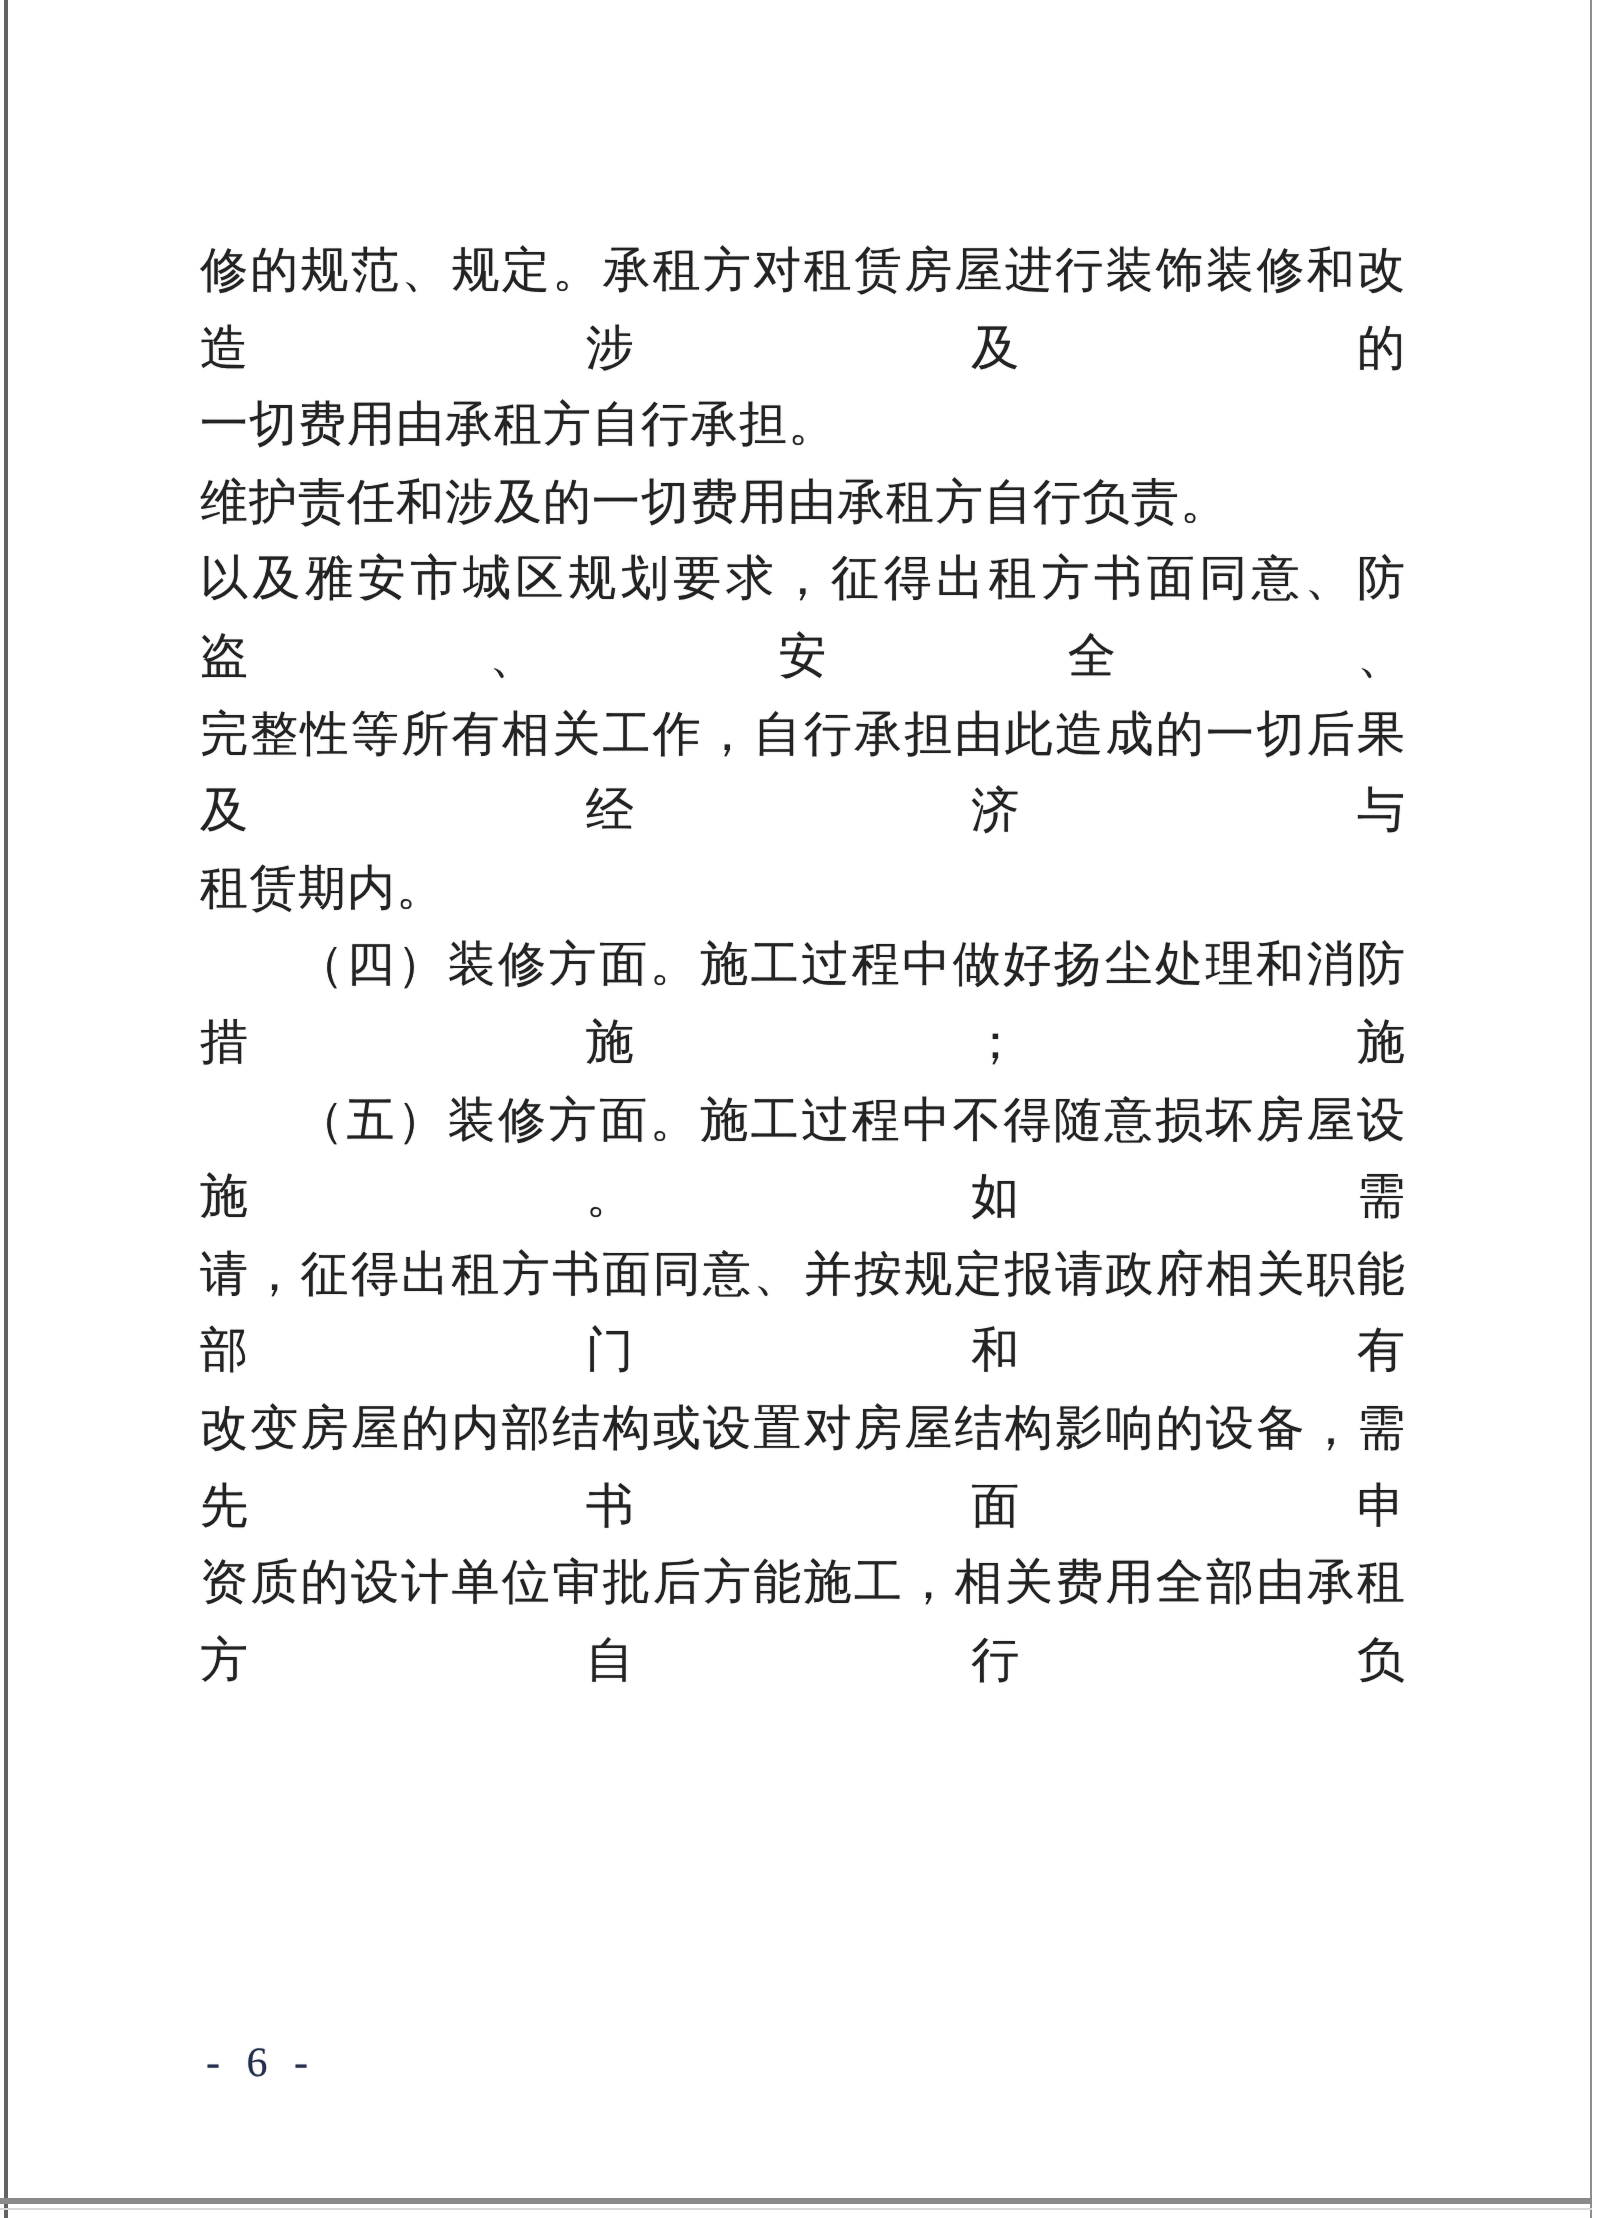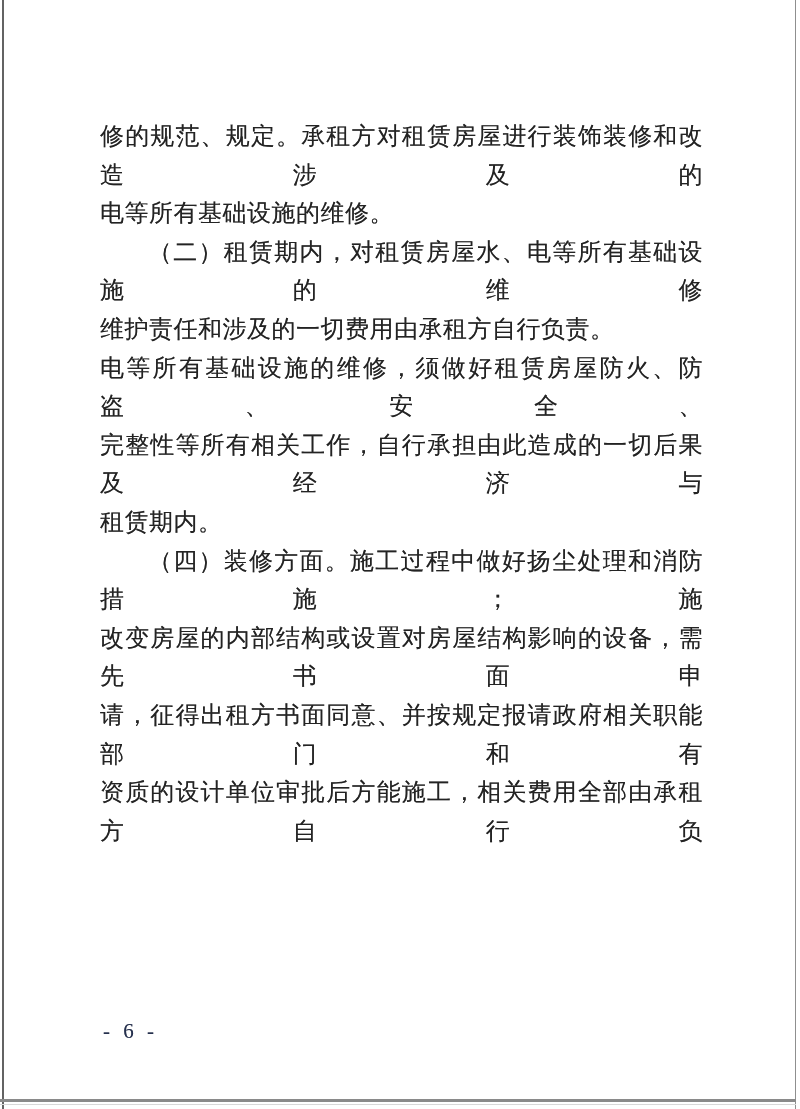--- a/index.html
+++ b/index.html
@@ -71,26 +71,26 @@
 <body>
 
 <div class="page">
   <div class="edge-left"></div>
   <div class="edge-right"></div>
   <div class="edge-bottom"></div>
   <div class="edge-bottom-shadow"></div>
 
   <div class="body-text">
       <div class="line full">修的规范、规定。承租方对租赁房屋进行装饰装修和改造涉及的</div>
-      <div class="line">电等所有基础设施的维修。</div>
-      <div class="line indent full">（二）租赁期内，对租赁房屋水、电等所有基础设施的维修</div>
+      <div class="line">一切费用由承租方自行承担。</div>
       <div class="line">维护责任和涉及的一切费用由承租方自行负责。</div>
-      <div class="line full">电等所有基础设施的维修，须做好租赁房屋防火、防盗、安全、</div>
+      <div class="line full">以及雅安市城区规划要求，征得出租方书面同意、防盗、安全、</div>
       <div class="line full">完整性等所有相关工作，自行承担由此造成的一切后果及经济与</div>
       <div class="line">租赁期内。</div>
       <div class="line indent full">（四）装修方面。施工过程中做好扬尘处理和消防措施；施</div>
+      <div class="line indent full">（五）装修方面。施工过程中不得随意损坏房屋设施。如需</div>
+      <div class="line full">请，征得出租方书面同意、并按规定报请政府相关职能部门和有</div>
       <div class="line full">改变房屋的内部结构或设置对房屋结构影响的设备，需先书面申</div>
-      <div class="line full">请，征得出租方书面同意、并按规定报请政府相关职能部门和有</div>
       <div class="line full">资质的设计单位审批后方能施工，相关费用全部由承租方自行负</div>
     </div>
 
   <div class="page-number">- 6 -</div>
 </div>
 
 </body></html>

